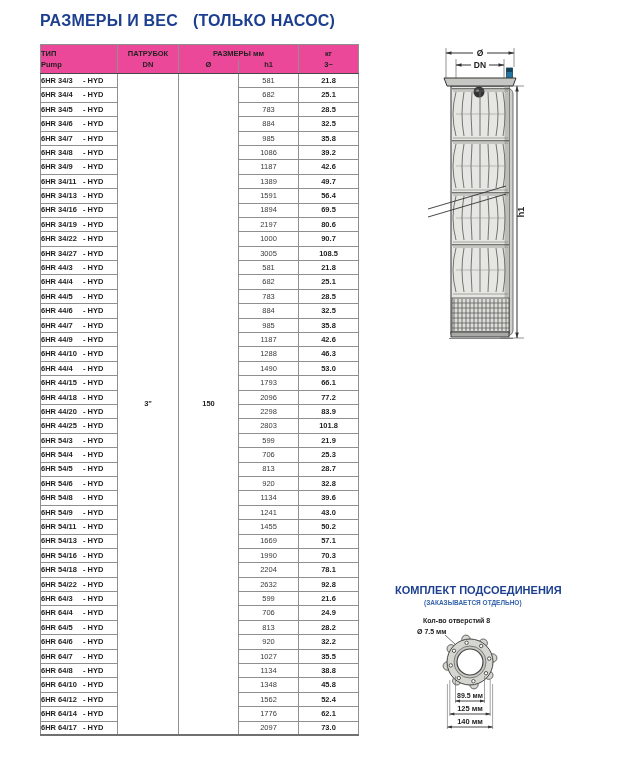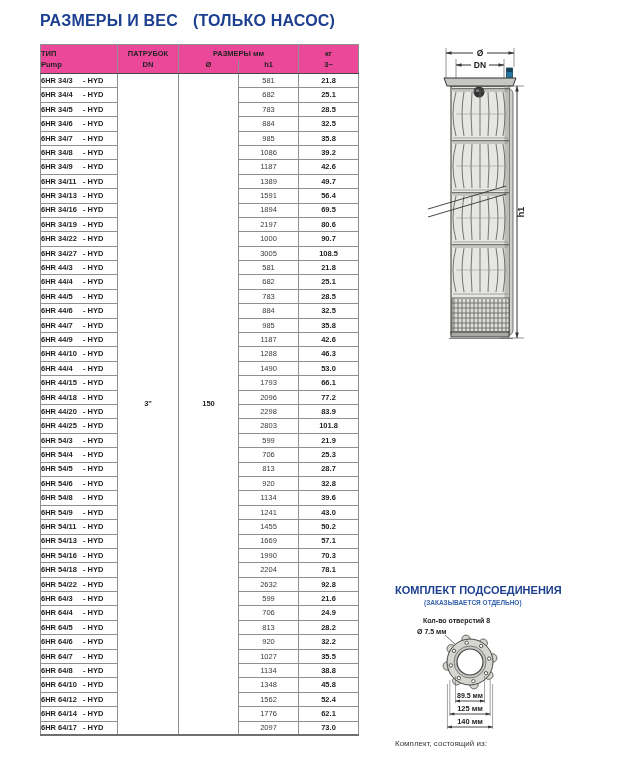--- a/index.html
+++ b/index.html
@@ -444,14 +444,13 @@
     <line x1="52.4" y1="72" x2="52.4" y2="117" stroke="#666" stroke-width="0.6"></line>
     <line x1="97.6" y1="72" x2="97.6" y2="117" stroke="#666" stroke-width="0.6"></line>
     <line x1="52.4" y1="115" x2="97.6" y2="115" stroke="#333" stroke-width="0.9"></line>
     <polygon points="52.4,115 56.9,113.6 56.9,116.4" fill="#333"></polygon>
     <polygon points="97.6,115 93.1,113.6 93.1,116.4" fill="#333"></polygon>
     <text x="75" y="112" font-size="7.5" font-weight="bold" fill="#222" text-anchor="middle">140 мм</text>
   </g>
 </svg>
 
 <div class="kit-note">
-  <div>Комплект, состоящий из:</div>
 </div>
 
 </body></html>

